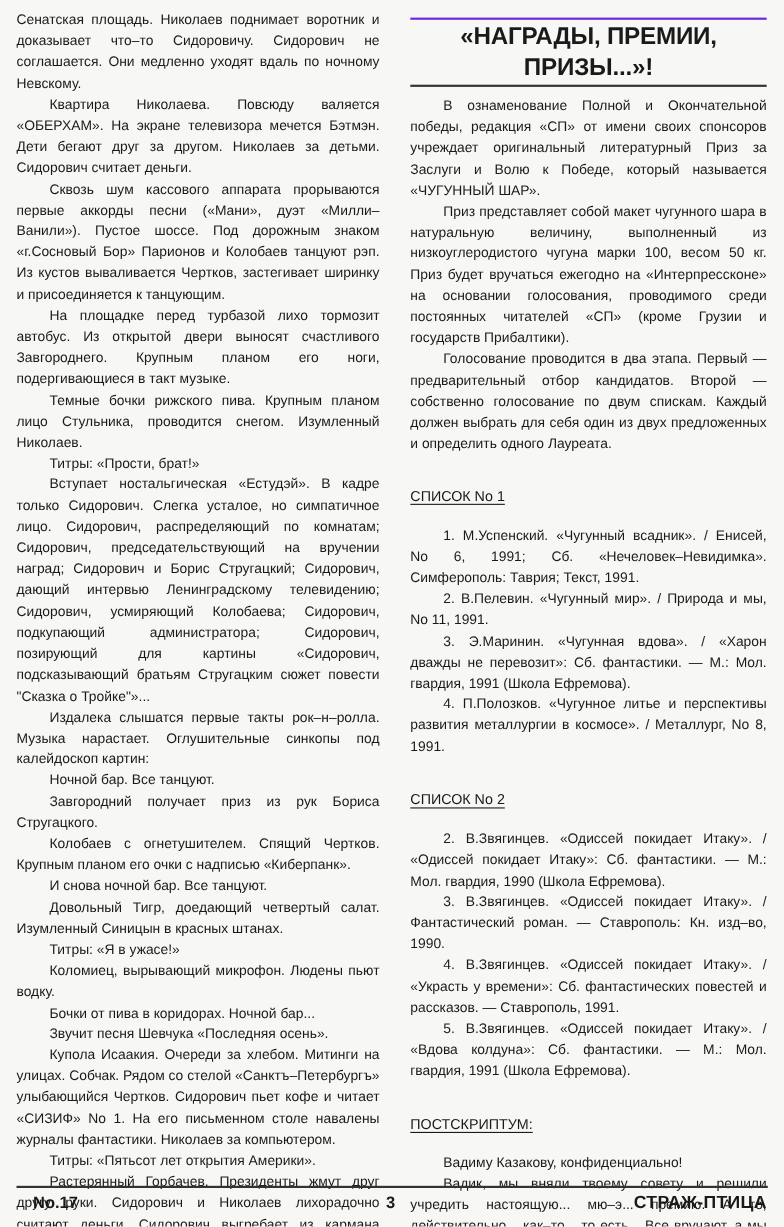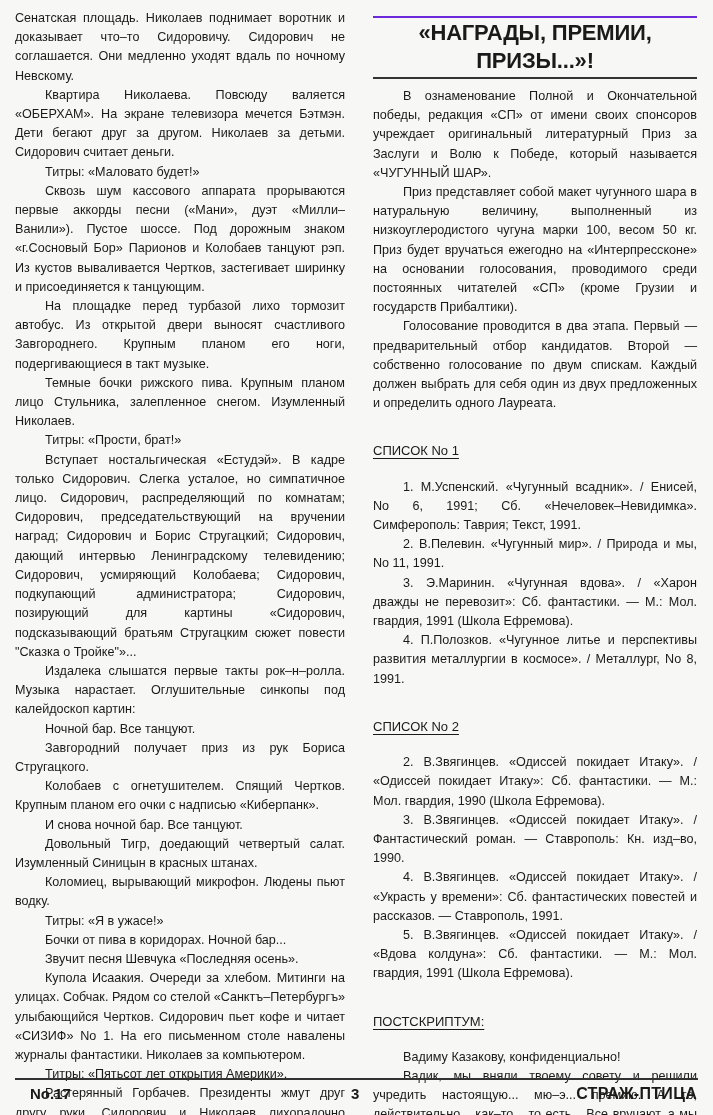--- a/index.html
+++ b/index.html
@@ -28,34 +28,33 @@
   .f-left { left: 30px; }
   .f-mid { left: 351px; }
   .f-right { right: 16px; font-size: 16px; letter-spacing: 0.3px; }
 </style>
 </head>
 <body>
 
 <div class="col col-left">
   <p>Сенатская площадь. Николаев поднимает воротник и доказывает что–то Сидоровичу. Сидорович не соглашается. Они медленно уходят вдаль по ночному Невскому.</p>
   <p class="ind">Квартира Николаева. Повсюду валяется «ОБЕРХАМ». На экране телевизора мечется Бэтмэн. Дети бегают друг за другом. Николаев за детьми. Сидорович считает деньги.</p>
-  <p class="ind">Титры: «Маловато будет!»</p>
   <p class="ind">Сквозь шум кассового аппарата прорываются первые аккорды песни («Мани», дуэт «Милли–Ванили»). Пустое шоссе. Под дорожным знаком «г.Сосновый Бор» Парионов и Колобаев танцуют рэп. Из кустов вываливается Чертков, застегивает ширинку и присоединяется к танцующим.</p>
   <p class="ind">На площадке перед турбазой лихо тормозит автобус. Из открытой двери выносят счастливого Завгороднего. Крупным планом его ноги, подергивающиеся в такт музыке.</p>
-  <p class="ind">Темные бочки рижского пива. Крупным планом лицо Стульника, залепленное снегом. Изумленный Николаев.</p>
+  <p class="ind">Темные бочки рижского пива. Крупным планом лицо Стульника, проводится снегом. Изумленный Николаев.</p>
   <p class="ind">Титры: «Прости, брат!»</p>
   <p class="ind">Вступает ностальгическая «Естудэй». В кадре только Сидорович. Слегка усталое, но симпатичное лицо. Сидорович, распределяющий по комнатам; Сидорович, председательствующий на вручении наград; Сидорович и Борис Стругацкий; Сидорович, дающий интервью Ленинградскому телевидению; Сидорович, усмиряющий Колобаева; Сидорович, подкупающий администратора; Сидорович, позирующий для картины «Сидорович, подсказывающий братьям Стругацким сюжет повести "Сказка о Тройке"»...</p>
   <p class="ind">Издалека слышатся первые такты рок–н–ролла. Музыка нарастает. Оглушительные синкопы под калейдоскоп картин:</p>
   <p class="ind">Ночной бар. Все танцуют.</p>
   <p class="ind">Завгородний получает приз из рук Бориса Стругацкого.</p>
   <p class="ind">Колобаев с огнетушителем. Спящий Чертков. Крупным планом его очки с надписью «Киберпанк».</p>
   <p class="ind">И снова ночной бар. Все танцуют.</p>
   <p class="ind">Довольный Тигр, доедающий четвертый салат. Изумленный Синицын в красных штанах.</p>
+  <p class="ind">Титры: «Я в ужасе!»</p>
   <p class="ind">Коломиец, вырывающий микрофон. Людены пьют водку.</p>
-  <p class="ind">Титры: «Я в ужасе!»</p>
   <p class="ind">Бочки от пива в коридорах. Ночной бар...</p>
   <p class="ind">Звучит песня Шевчука «Последняя осень».</p>
   <p class="ind">Купола Исаакия. Очереди за хлебом. Митинги на улицах. Собчак. Рядом со стелой «Санктъ–Петербургъ» улыбающийся Чертков. Сидорович пьет кофе и читает «СИЗИФ» No 1. На его письменном столе навалены журналы фантастики. Николаев за компьютером.</p>
   <p class="ind">Титры: «Пятьсот лет открытия Америки».</p>
   <p class="ind">Растерянный Горбачев. Президенты жмут друг другу руки. Сидорович и Николаев лихорадочно считают деньги. Сидорович выгребает из кармана горсть мелочи и плотоядно смотрит на компьютер.</p>
 
 </div>
 
 <div class="col col-right">
   <div class="headline">«НАГРАДЫ, ПРЕМИИ, ПРИЗЫ...»!</div>

